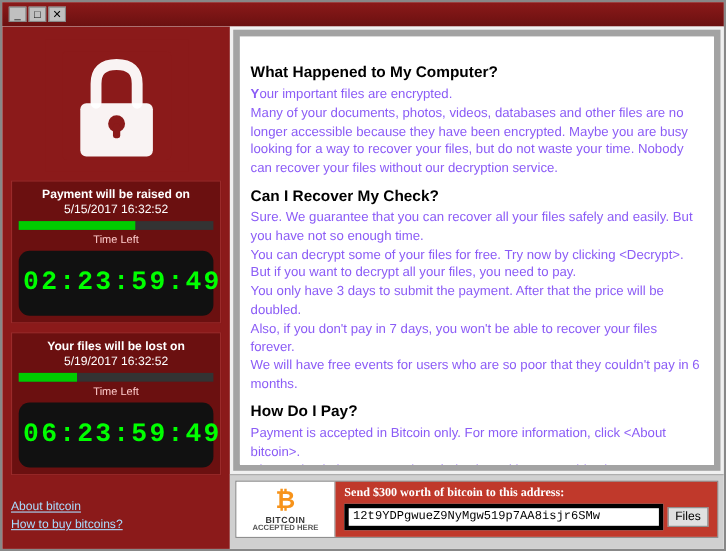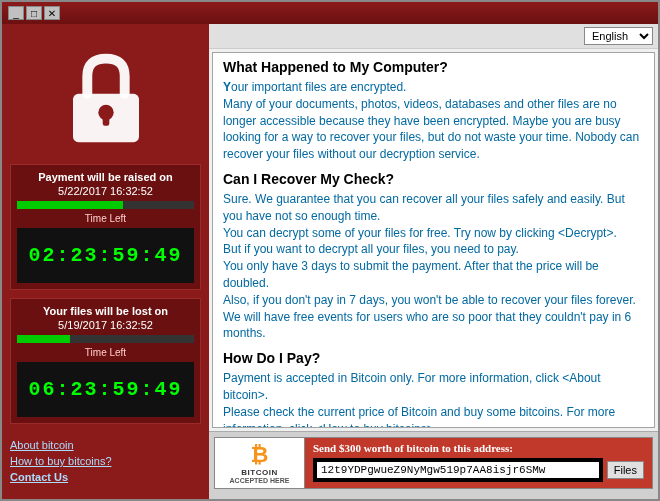--- a/index.html
+++ b/index.html
@@ -122,26 +122,27 @@
     }
 
     .timer-sublabel {
       font-size: 10px;
       color: #ffcccc;
       margin-bottom: 4px;
     }
 
     .timer-digits {
       font-family: 'Courier New', monospace;
-      font-size: 20px;
+      font-size: 24px;
       font-weight: bold;
       color: #00ff00;
       background: #111;
       padding: 16px 4px;
       letter-spacing: 2px;
+      border-radius: 10px;
     }
 
     .progress-bar-container {
       width: 100%;
       height: 8px;
       background: #333;
       margin: 4px 0;
     }
 
     .progress-bar-fill {
@@ -188,41 +189,41 @@
     .lang-select {
       font-size: 11px;
       padding: 1px 3px;
       border: 1px solid #888;
       background: white;
     }
 
     .text-area {
       flex: 1;
       overflow-y: auto;
-      padding: 6px 10px;
+      padding: 24px 10px;
       background: white;
-      border: 1px solid #a3a3a3;
+      border: 6px solid #a3a3a3;
       margin: 3px 3px 3px 3px;
     }
 
     .text-area h2 {
       font-size: 14px;
       font-weight: bold;
       color: #000;
       margin-bottom: 4px;
       margin-top: 8px;
     }
 
     .text-area h2:first-child {
       margin-top: 0;
     }
 
     .text-area p {
       font-size: 12px;
-      color: #0369a1;
+      color: #8b5cf6;
       margin-bottom: 4px;
       line-height: 1.4;
     }
 
     
     .payment-section {
       background: #d0d0d0;
       padding: 5px;
       border-top: 1px solid #aaa;
     }
@@ -353,57 +354,46 @@
 
           <path d="M33 48 V32 Q33 16 50 16 Q67 16 67 32 V48" fill="none" stroke="white" stroke-width="9" stroke-linecap="round" opacity="0.95"></path>
 
           <circle cx="50" cy="65" r="7" fill="#8b1a1a"></circle>
           <rect x="47" y="65" width="6" height="12" rx="2" fill="#8b1a1a"></rect>
         </svg>
       </div>
 
       <div class="timer-box">
         <div class="timer-label">Payment will be raised on</div>
-        <div class="timer-date">5/22/2017 16:32:52</div>
+        <div class="timer-date">5/15/2017 16:32:52</div>
         <div class="progress-bar-container">
           <div class="progress-bar-fill"></div>
         </div>
         <div class="timer-sublabel">Time Left</div>
         <div class="timer-digits">02:23:59:49</div>
       </div>
 
       <div class="timer-box" style="background:#6b1010;">
         <div class="timer-label">Your files will be lost on</div>
         <div class="timer-date">5/19/2017 16:32:52</div>
         <div class="progress-bar-container">
           <div class="progress-bar-fill" style="width:30%;"></div>
         </div>
         <div class="timer-sublabel">Time Left</div>
         <div class="timer-digits">06:23:59:49</div>
       </div>
 
       <div class="links-section">
         <a class="link-item">About bitcoin</a>
         <a class="link-item">How to buy bitcoins?</a>
-        <a class="link-item bold">Contact Us</a>
       </div>
     </div>
 
     <div class="right-panel">
 
-      <div class="right-top-bar">
-        <select class="lang-select">
-          <option>English</option>
-          <option>Chinese</option>
-          <option>Russian</option>
-          <option>French</option>
-          <option>German</option>
-          <option>Spanish</option>
-        </select>
-      </div>
 
       <div class="text-area">
         <h2>What Happened to My Computer?</h2>
         <p>
           <strong>Y</strong>our important files are encrypted.<br>
           Many of your documents, photos, videos, databases and other files are no longer accessible because they have been encrypted. Maybe you are busy looking for a way to recover your files, but do not waste your time. Nobody can recover your files without our decryption service.
         </p>
 
         <h2>Can I Recover My Check?</h2>
         <p>

